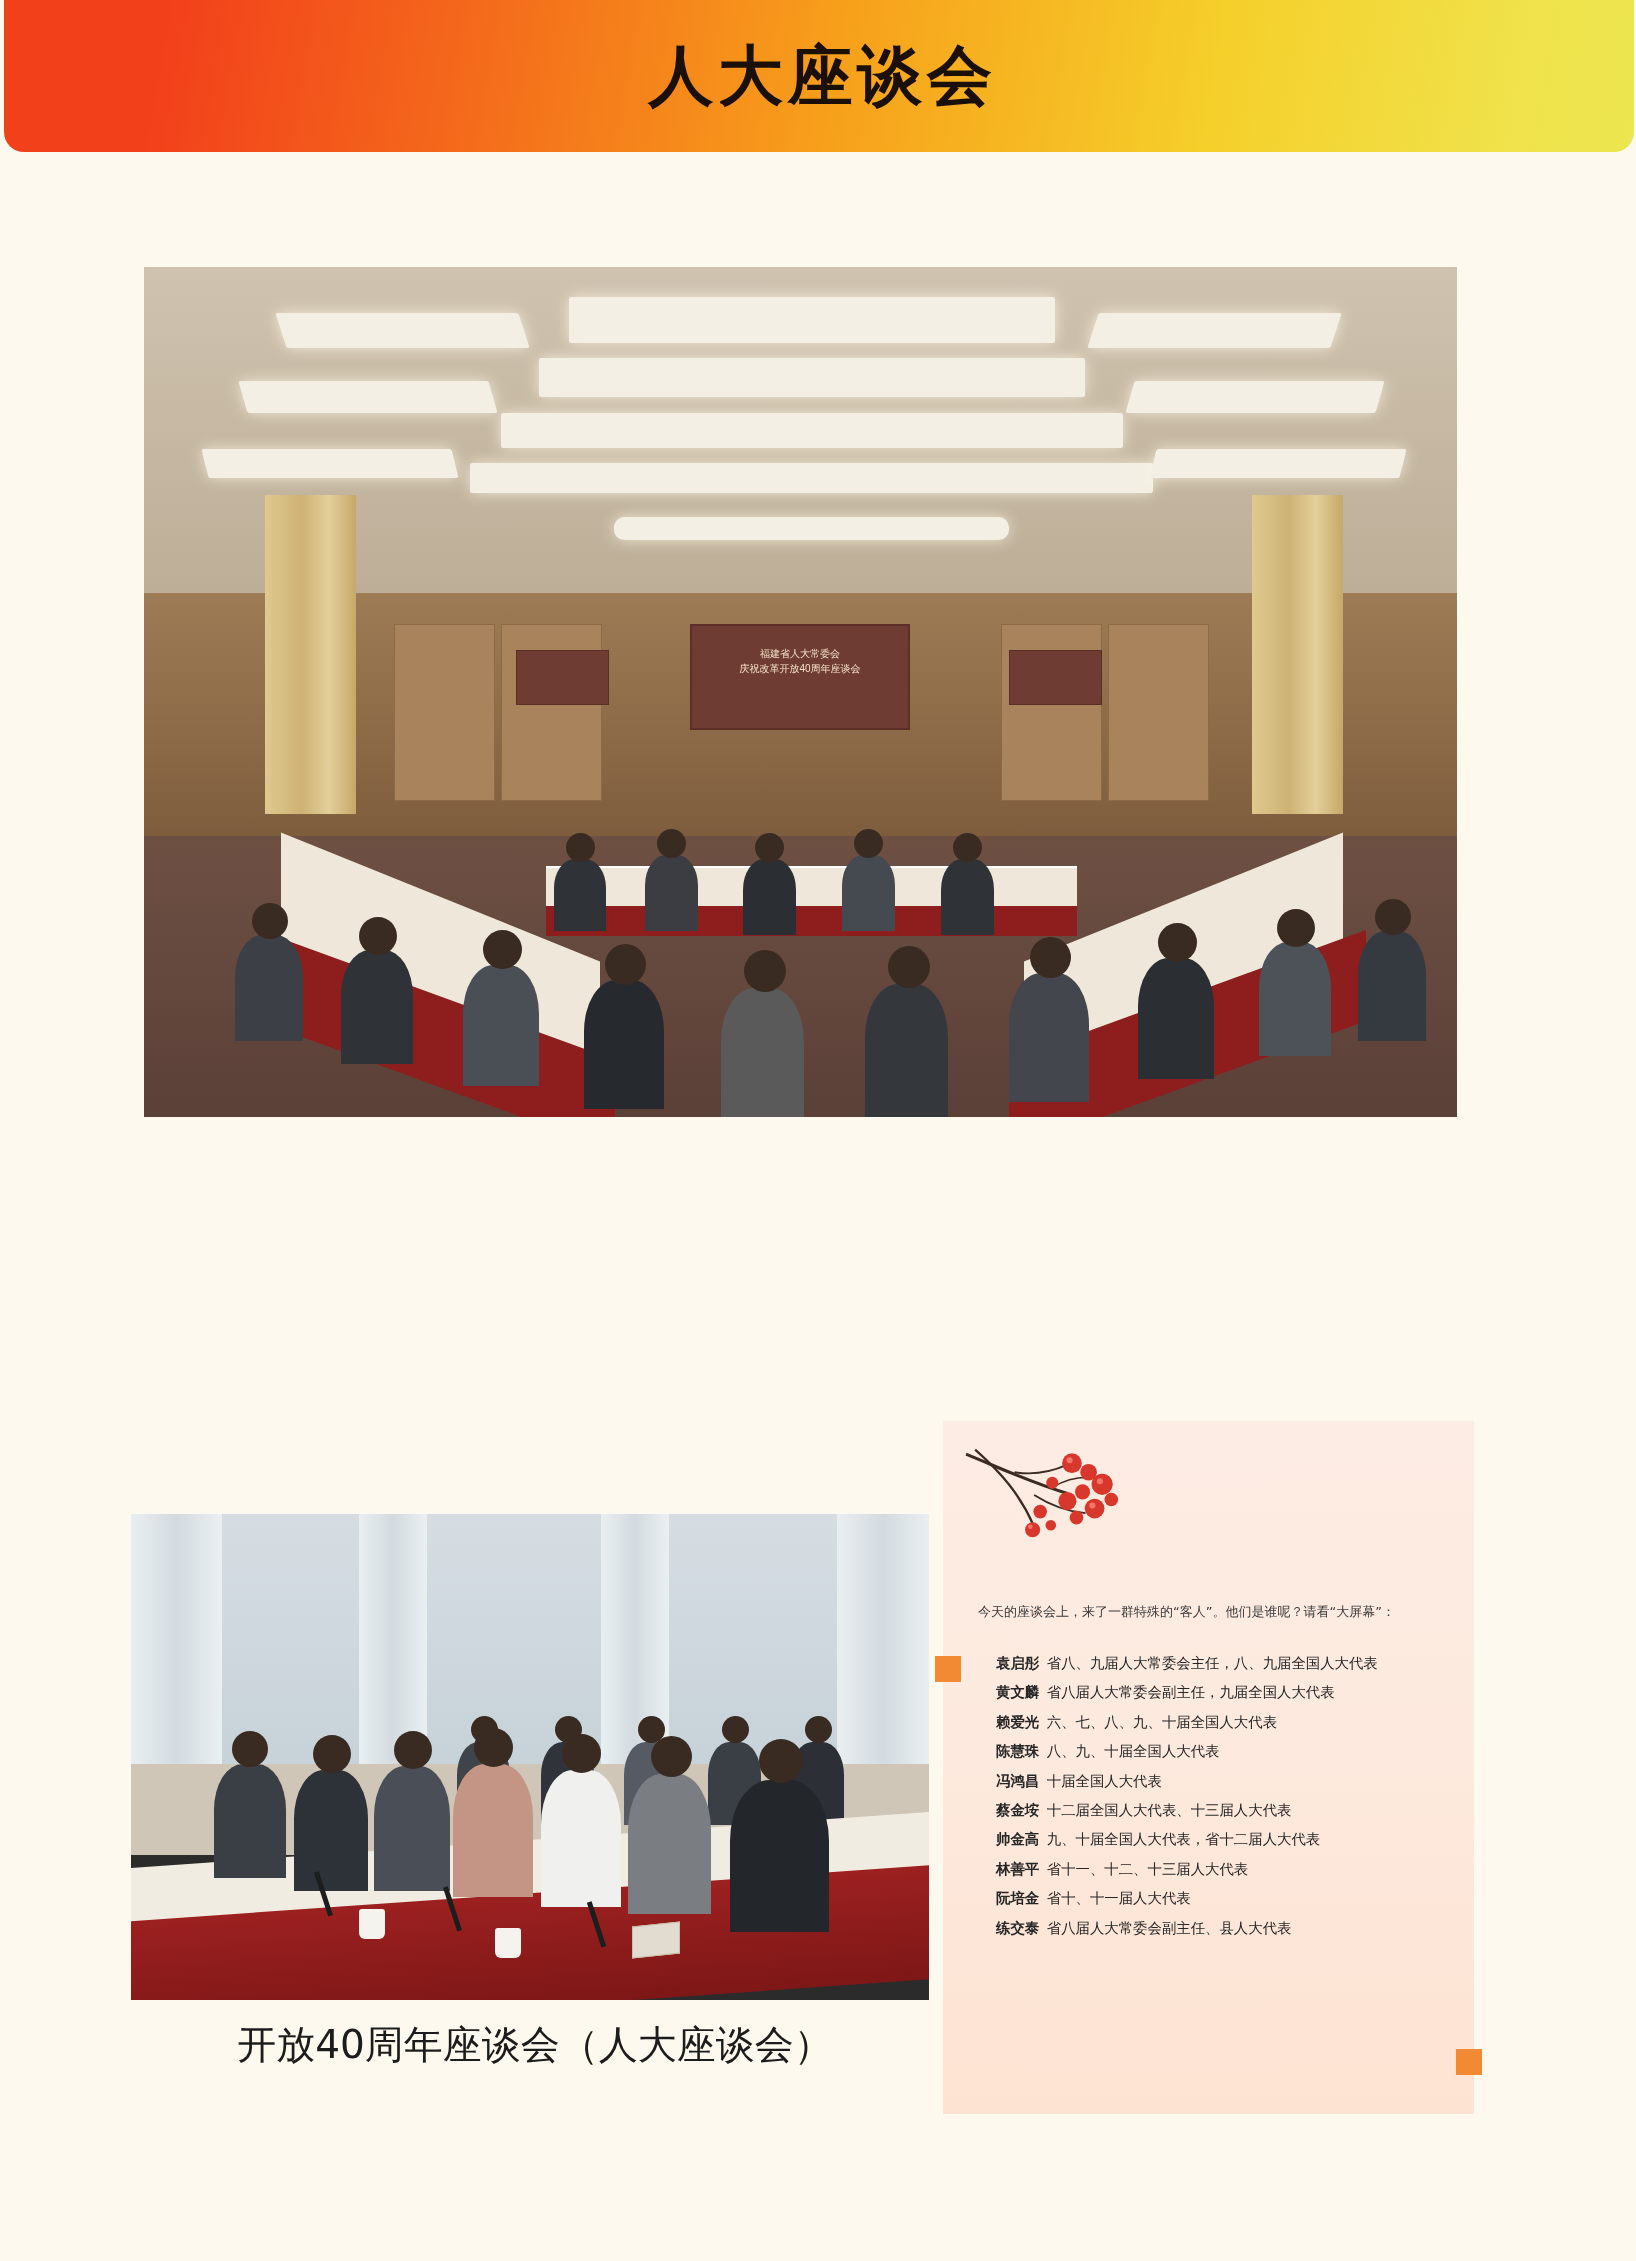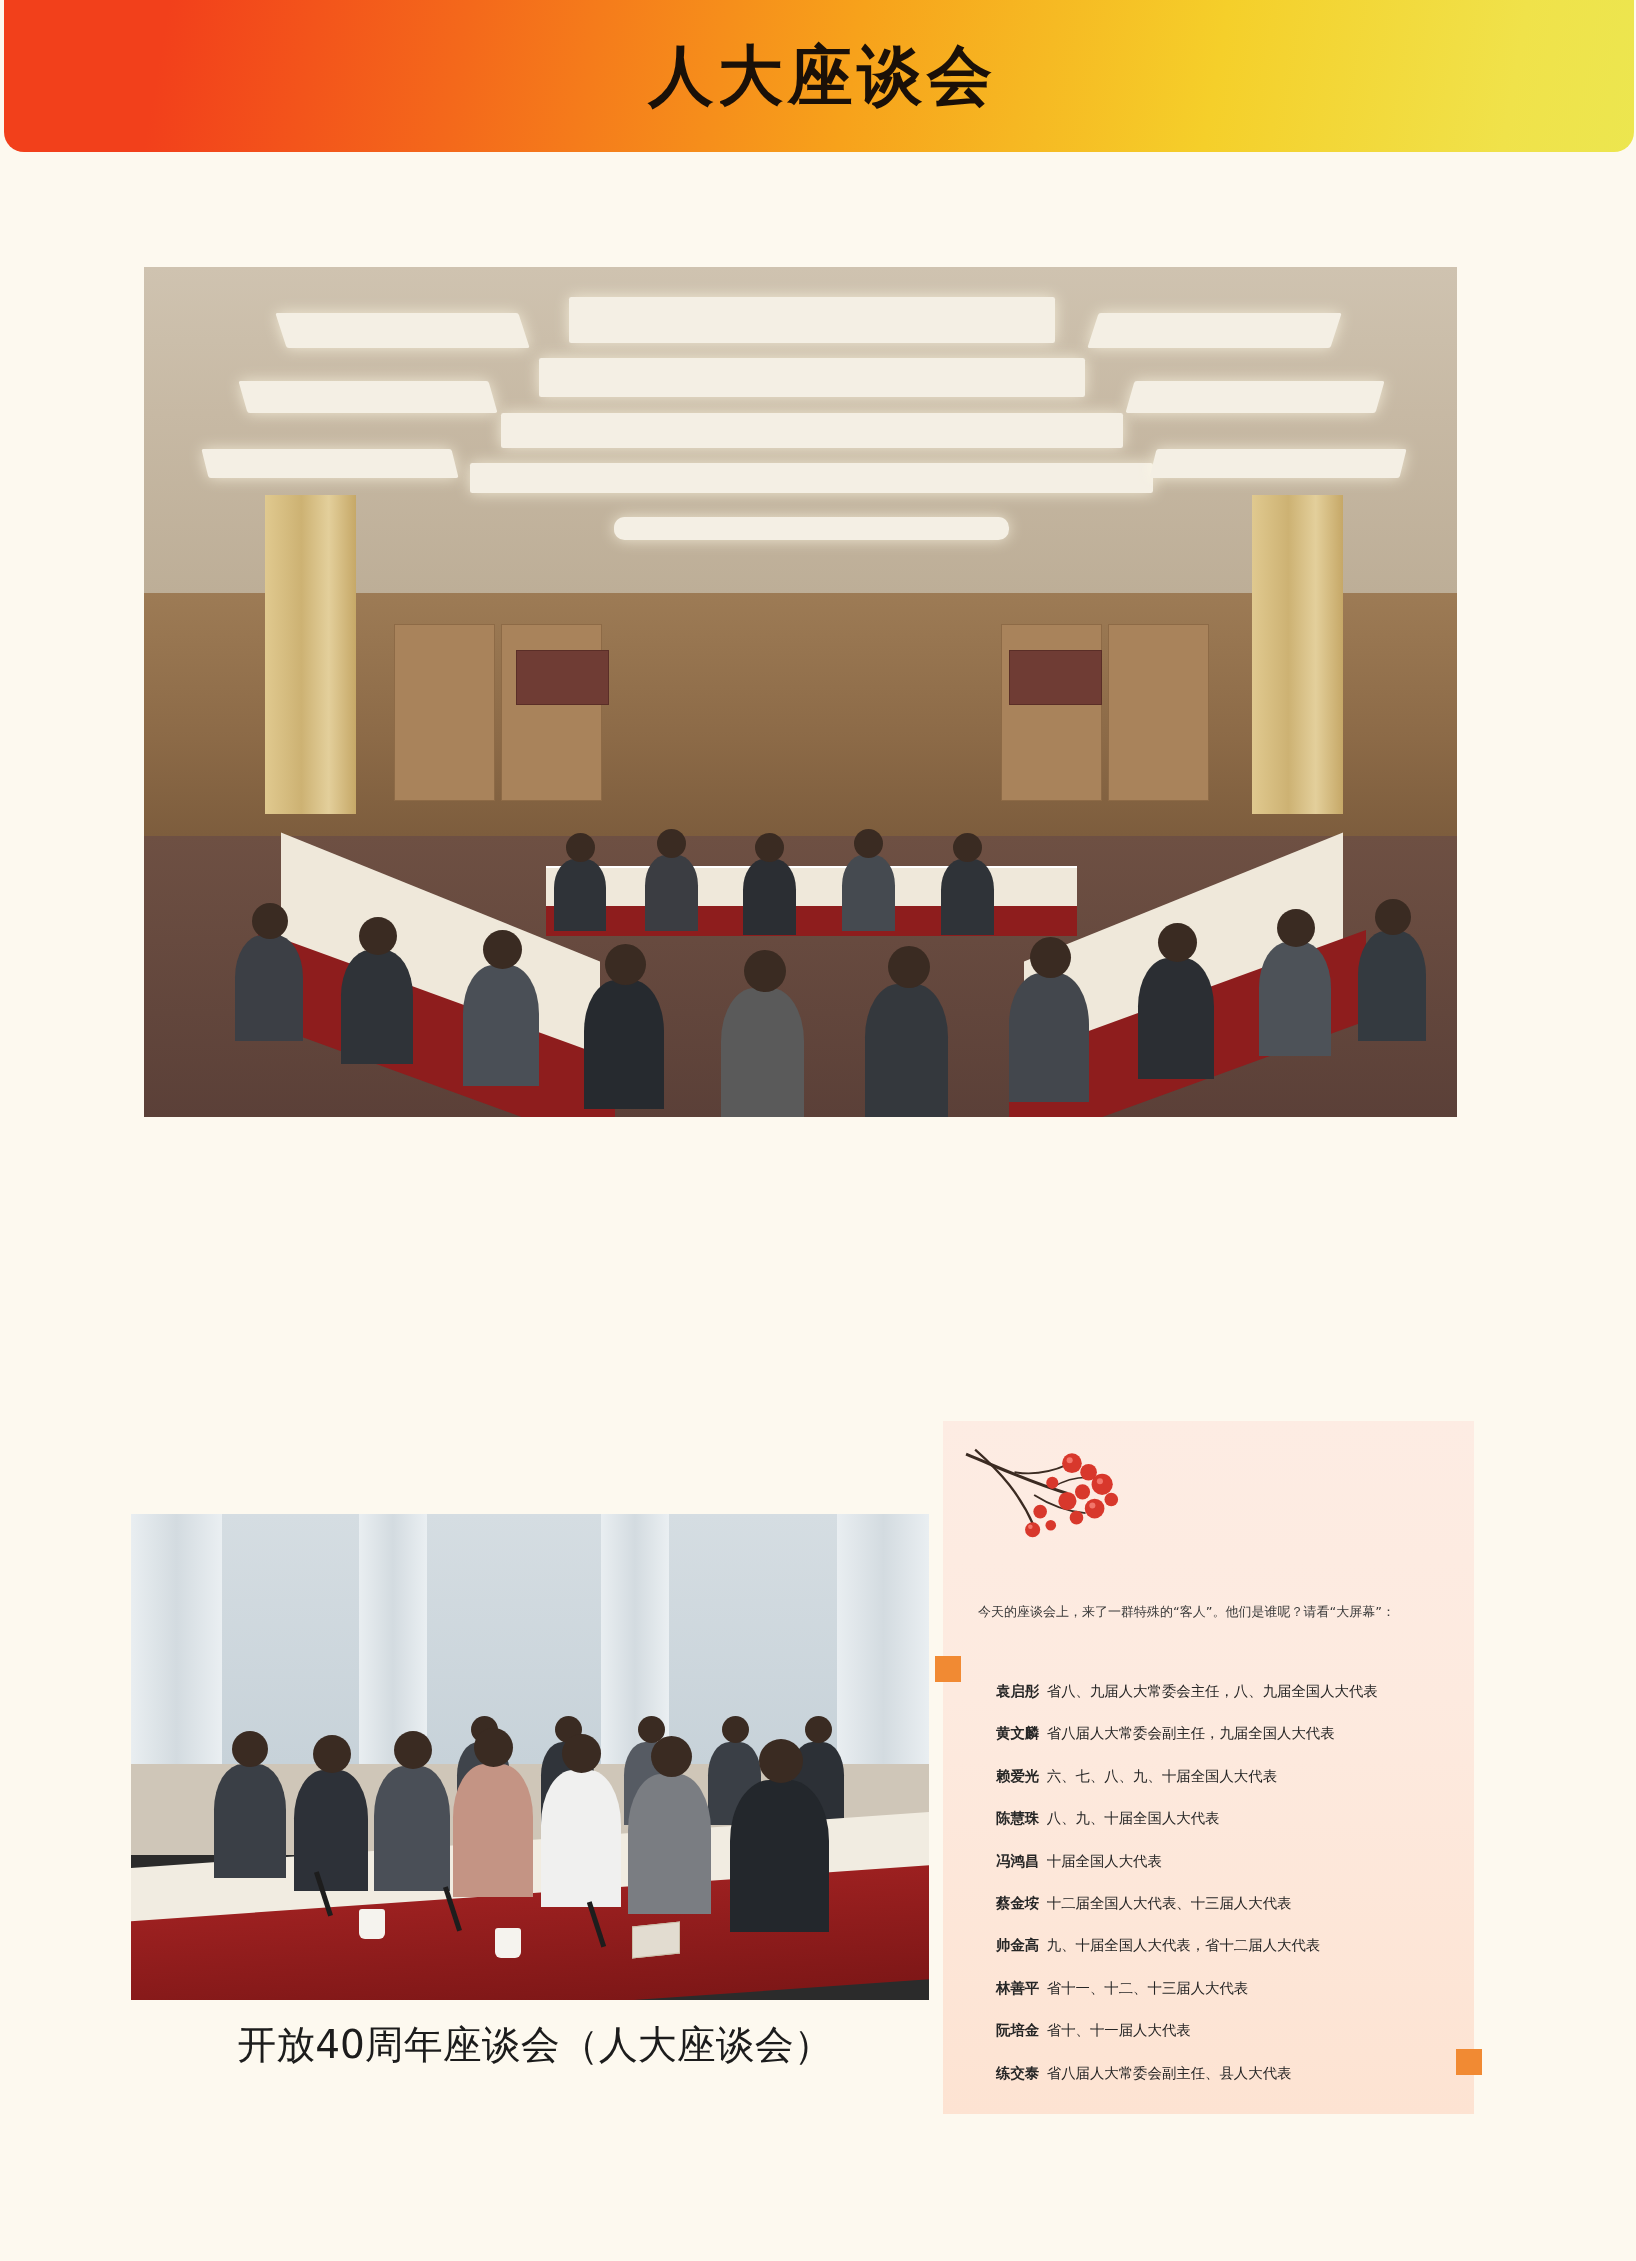--- a/index.html
+++ b/index.html
@@ -159,21 +159,20 @@
     top: 235px;
     width: 455px;
   }
   .guest-item {
     font-size: 14.4px;
     color: #262626;
     line-height: 1.0;
     margin-bottom: 15px;
     font-family: "DejaVu Sans", "Liberation Sans", sans-serif;
     white-space: nowrap;
-    margin-top: 28px;
   }
   .guest-item .gname {
     font-weight: bold;
     margin-right: 7.6px;
   }
 
   
   
   .hall-ceiling {
     position: absolute; left: 0; top: 0; width: 1313px; height: 326px;
@@ -278,20 +277,21 @@
     <div class="ceil-panel" style="left:470px;top:250px;width:395px;height:23px;border-radius:10.6px;"></div>
 
     <div class="hall-backwall"></div>
     <div class="wall-panel" style="left:250px;top:357px;width:99px;height:175px;"></div>
     <div class="wall-panel" style="left:357px;top:357px;width:99px;height:175px;"></div>
     <div class="wall-panel" style="left:857px;top:357px;width:99px;height:175px;"></div>
     <div class="wall-panel" style="left:964px;top:357px;width:99px;height:175px;"></div>
     <div class="curtain" style="left:121px;"></div>
     <div class="curtain" style="left:1108px;"></div>
 
+    <div class="screen">福建省人大常委会<br>庆祝改革开放40周年座谈会</div>
     <div class="side-screen" style="left:372px;"></div>
     <div class="side-screen" style="left:865px;"></div>
 
     <div class="hall-floor"></div>
     <div class="table-main"></div>
     <div class="table-skirt"></div>
 
     <div class="table-long" style="left:137px;top:630px;width:319px;height:167px;transform:skewY(22deg);"></div>
     <div class="table-long" style="left:880px;top:630px;width:319px;height:167px;transform:skewY(-22deg);"></div>
     <div class="table-long-skirt" style="left:114px;top:728px;width:357px;height:91px;transform:skewY(20deg);"></div>

